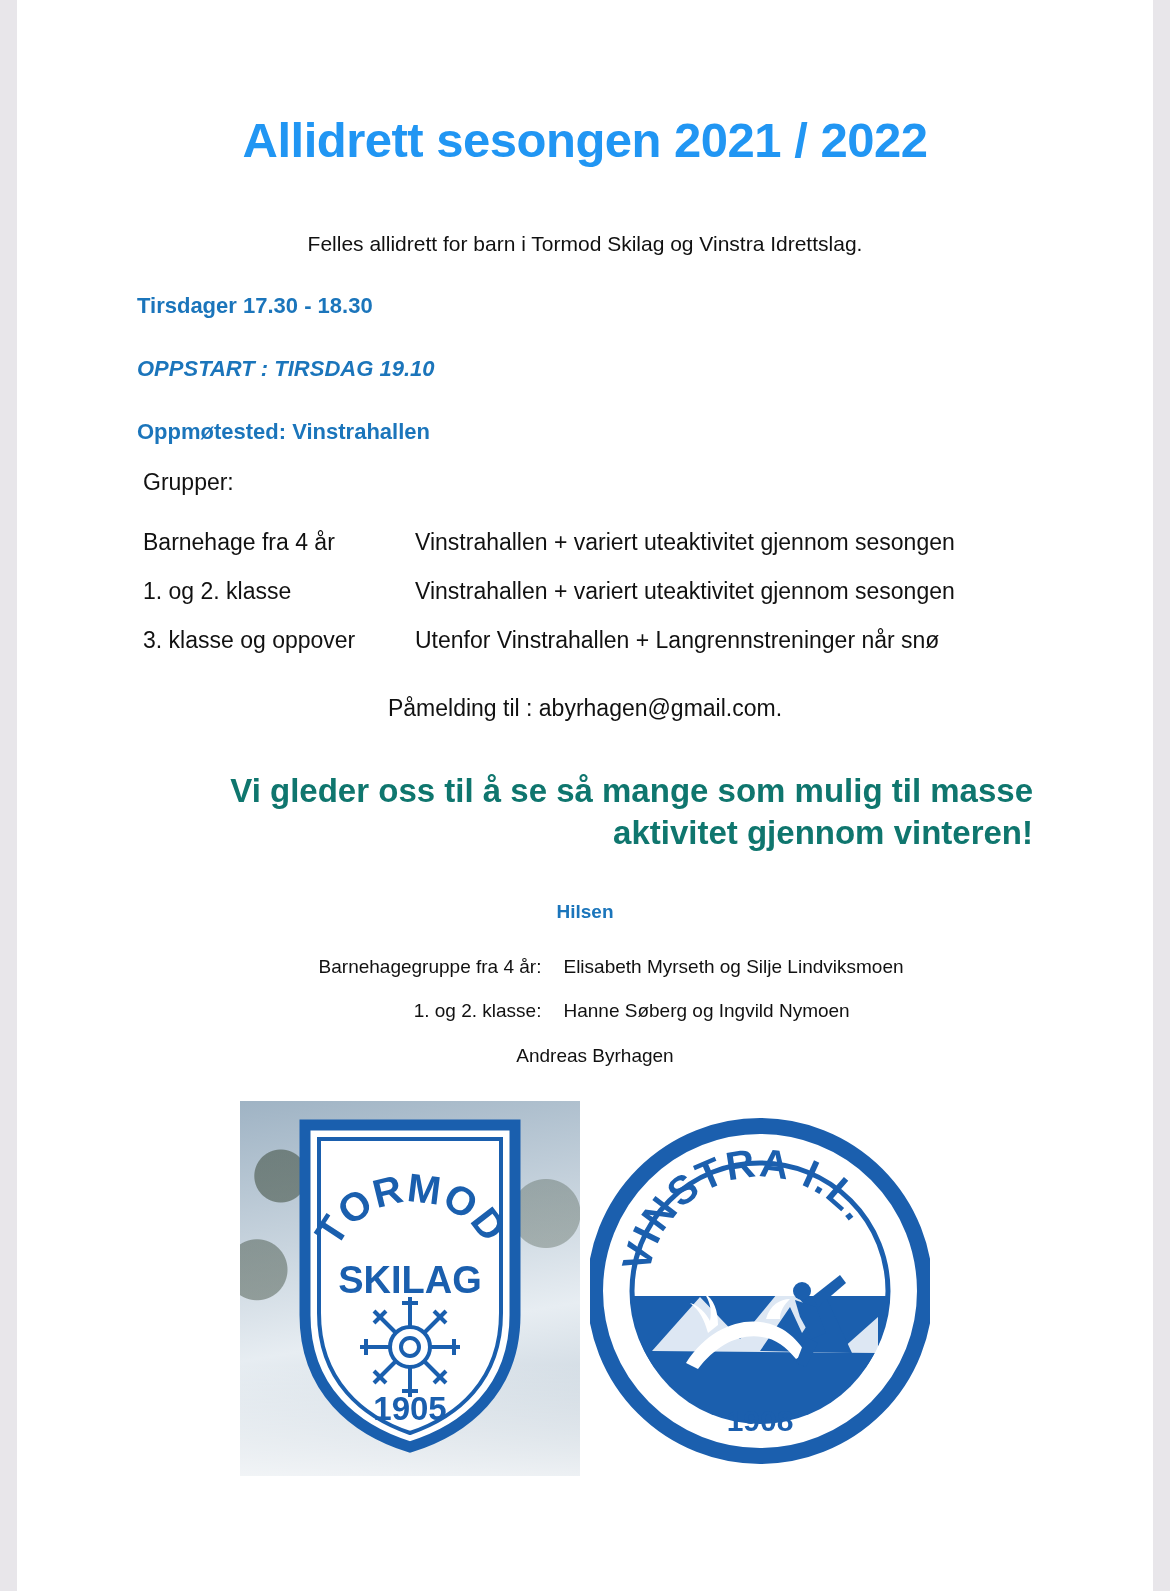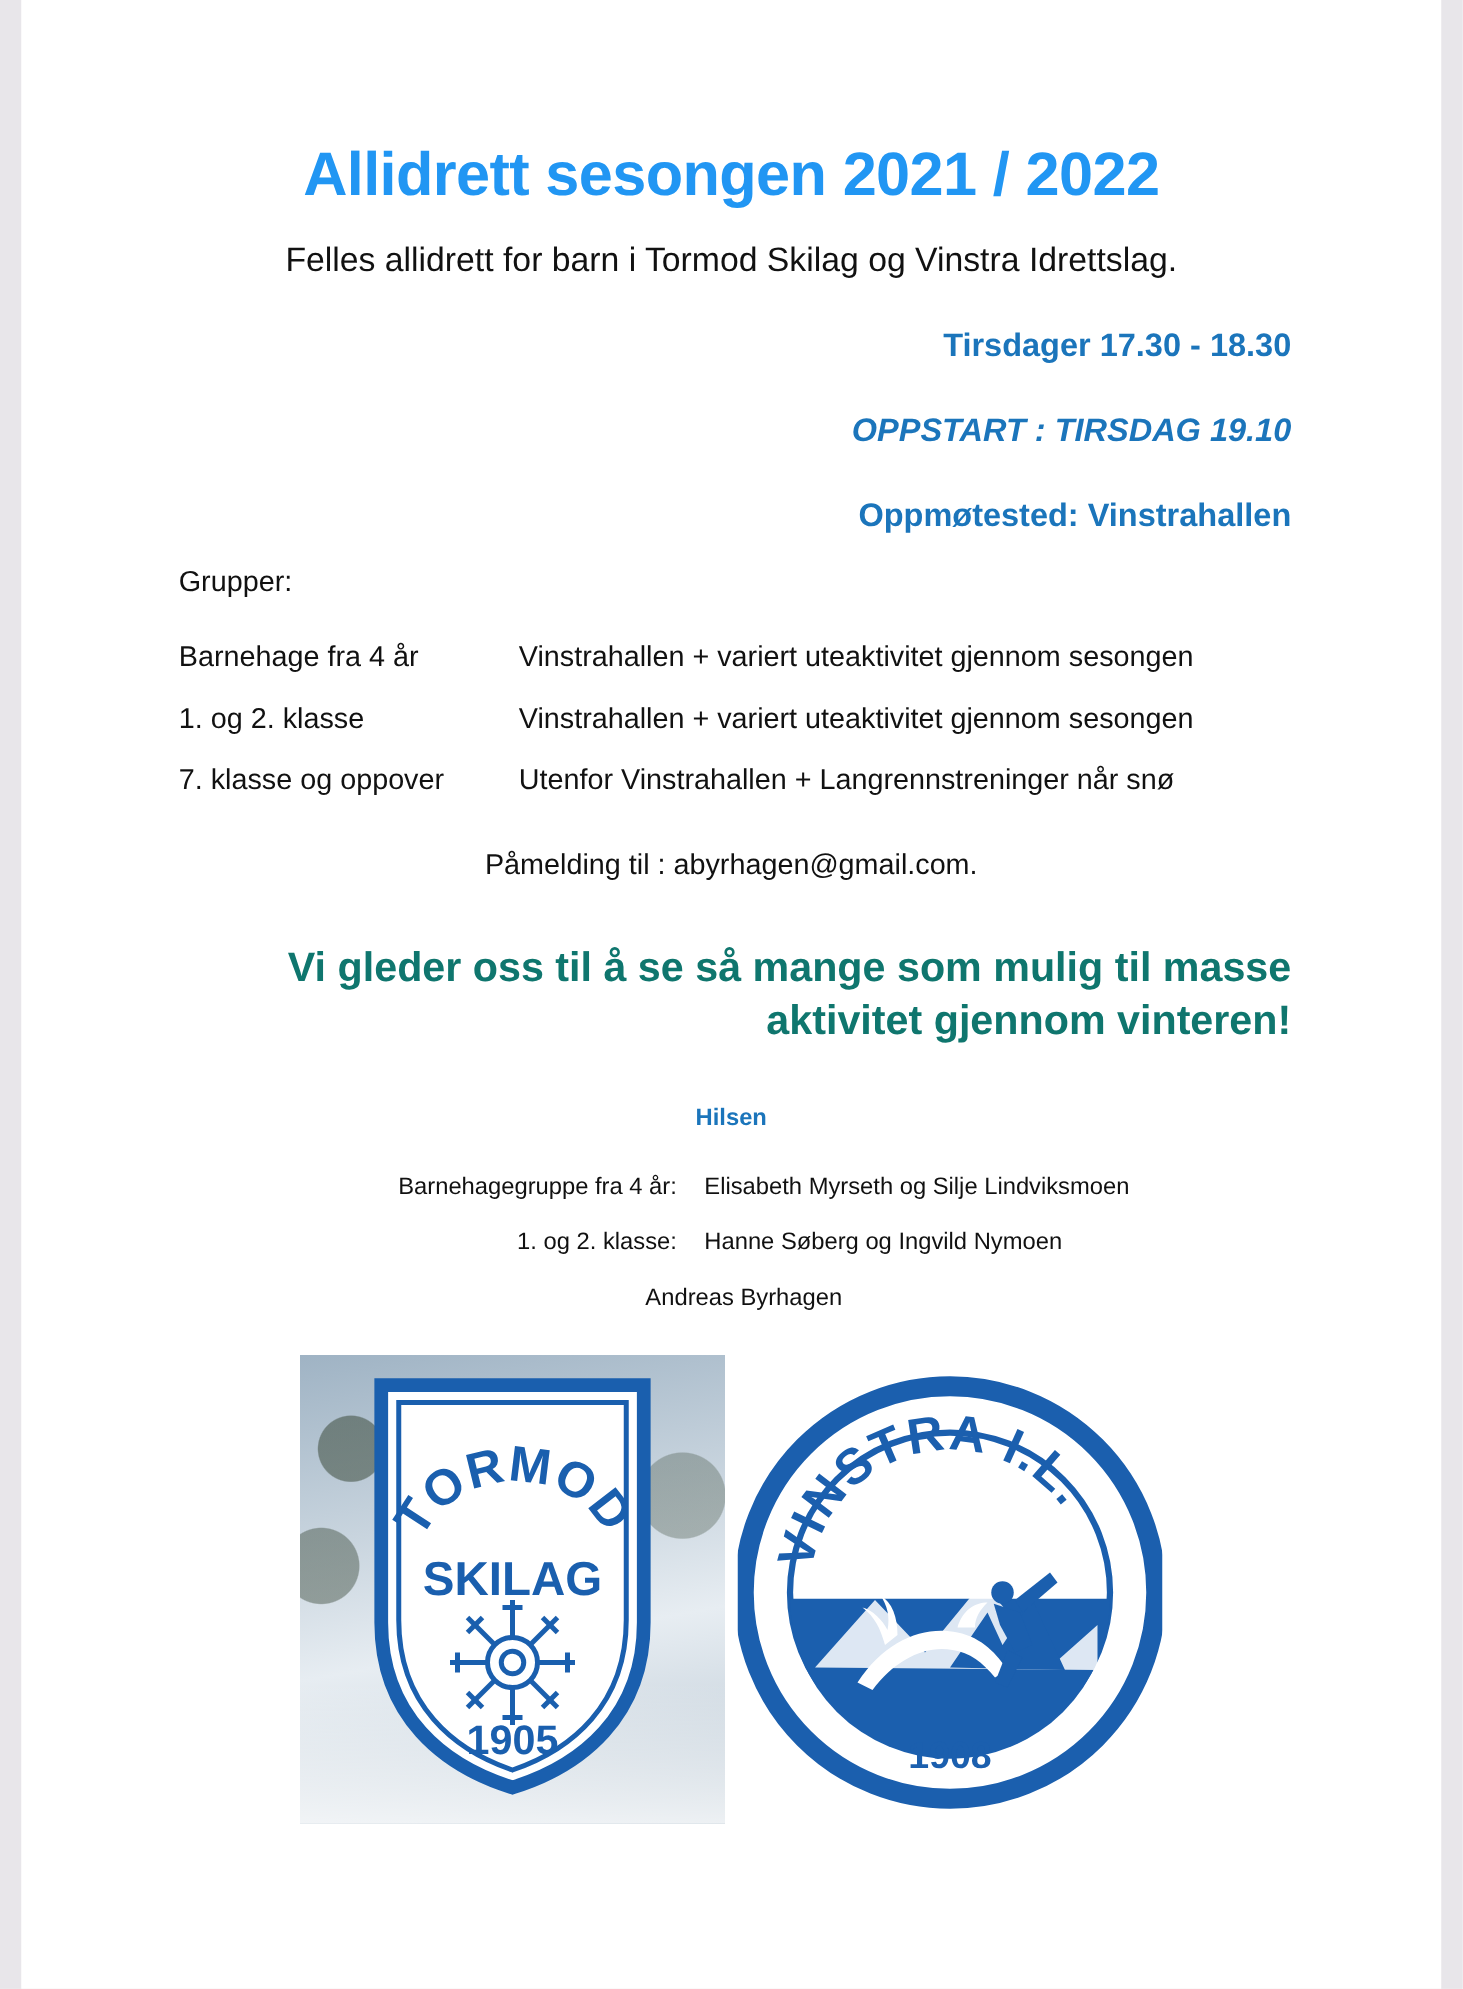--- a/index.html
+++ b/index.html
@@ -32,32 +32,32 @@
     font-size: 49px;
     font-weight: bold;
     letter-spacing: -0.5px;
     margin: 0;
     padding-top: 112px;
     text-align: center;
     white-space: nowrap;
   }
 
   .lead {
-    font-size: 27px;
-    color: #111;
-    text-align: center;
-    margin-top: 25px;
+    font-size: 21px;
+    color: #111;
+    text-align: center;
+    margin-top: 64px;
     white-space: nowrap;
   }
 
   .sub {
     color: #1b75bb;
-    font-size: 26px;
-    font-weight: bold;
-    text-align: right;
+    font-size: 22px;
+    font-weight: bold;
+    text-align: left;
   }
   .sub.s1 { margin-top: 37px; }
   .sub.s2 { margin-top: 37px; font-style: italic; }
   .sub.s3 { margin-top: 37px; }
 
   .grupper-label {
     font-size: 23px;
     color: #111;
     margin-top: 24px;
     text-align: left;
@@ -191,21 +191,21 @@
       <tbody>
           <tr>
         <td class="gname">Barnehage fra 4 år</td>
         <td class="gdesc">Vinstrahallen + variert uteaktivitet gjennom sesongen</td>
       </tr>
       <tr>
         <td class="gname">1. og 2. klasse</td>
         <td class="gdesc">Vinstrahallen + variert uteaktivitet gjennom sesongen</td>
       </tr>
       <tr>
-        <td class="gname">7. klasse og oppover</td>
+        <td class="gname">3. klasse og oppover</td>
         <td class="gdesc">Utenfor Vinstrahallen + Langrennstreninger når snø</td>
       </tr>
     </tbody>
       </table>
 
     <div class="signup">
       <div>Påmelding til : abyrhagen@gmail.com.</div>
     </div>
 
     <h2 class="cheer">Vi gleder oss til å se så mange som mulig til masse aktivitet gjennom vinteren!</h2>

